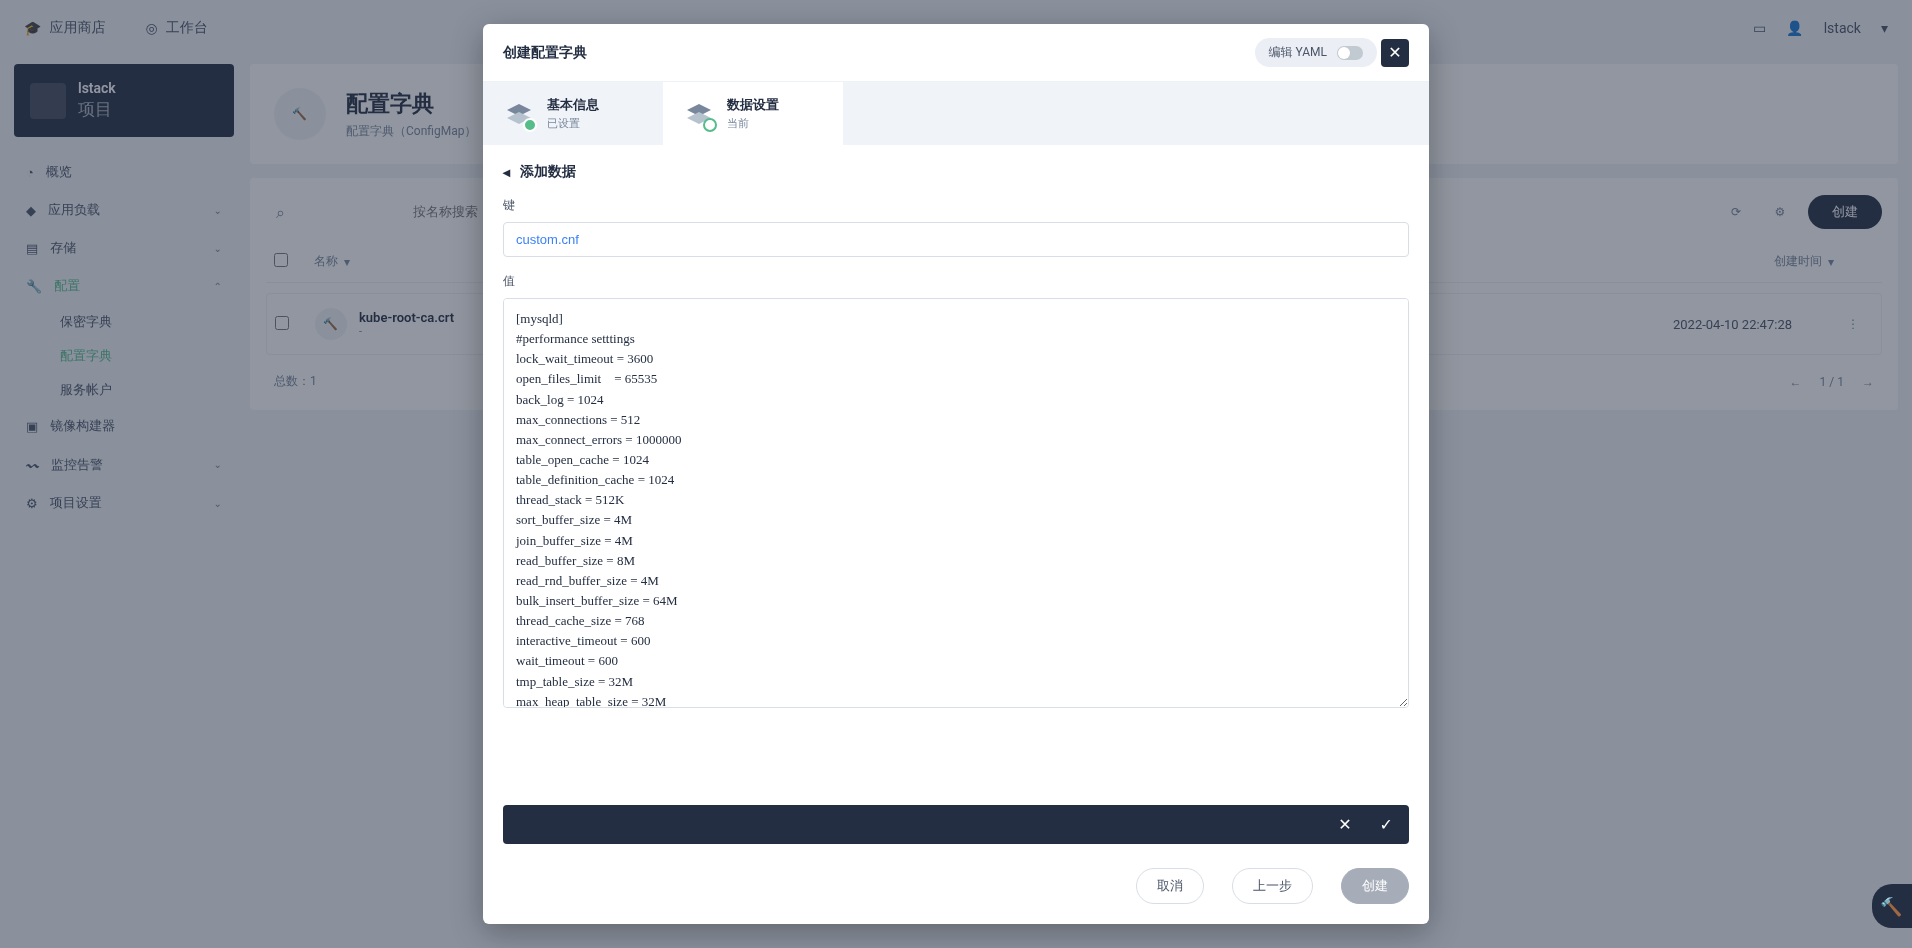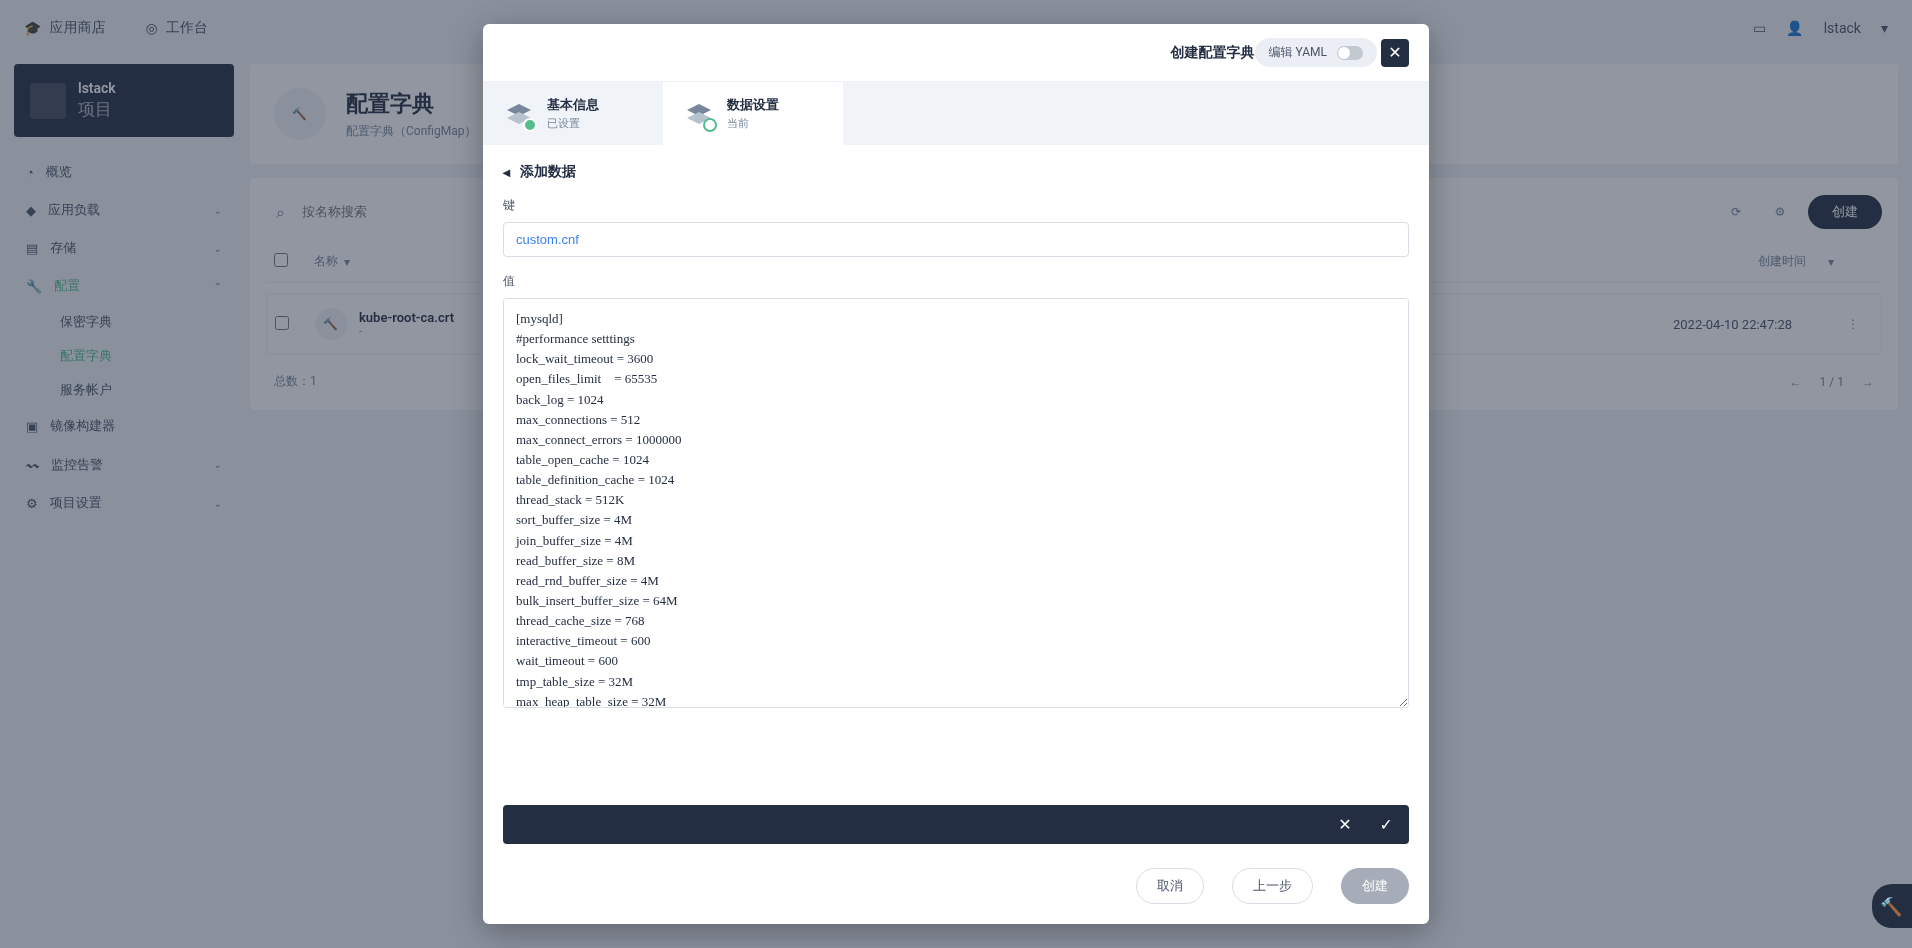--- a/index.html
+++ b/index.html
@@ -108,20 +108,21 @@
     }
     .search-row { display: flex; align-items: center; gap: 12px; margin-bottom: 12px; }
     .search-input {
       flex: 1;
       border: none;
       padding: 10px 36px;
       font-size: 13px;
       color: #1d4ed8;
       background: transparent;
       position: relative;
+      text-align: right;
     }
     .search-wrap { flex: 1; position: relative; }
     .search-wrap::before {
       content: "⌕";
       position: absolute;
       left: 10px;
       top: 50%;
       transform: translateY(-50%);
       color: #79879c;
       font-size: 16px;
@@ -148,21 +149,21 @@
     .table-head {
       display: flex;
       align-items: center;
       padding: 12px 8px;
       color: #79879c;
       font-size: 12px;
       border-bottom: 1px solid #eef2f6;
     }
     .th-check { width: 40px; }
     .th-name { flex: 1; display: flex; align-items: center; gap: 6px; }
-    .th-time { width: 160px; text-align: right; display: flex; align-items: center; gap: 22px; justify-content: flex-end; }
+    .th-time { width: 160px; text-align: right; display: flex; align-items: center; gap: 6px; justify-content: flex-end; }
 
     .table-row {
       display: flex;
       align-items: center;
       padding: 14px 8px;
       border: 1px solid #eef2f6;
       border-radius: 4px;
       margin-top: 10px;
     }
     .td-check { width: 40px; }
@@ -211,21 +212,21 @@
       background: white;
       border-radius: 6px;
       z-index: 101;
       display: flex;
       flex-direction: column;
       box-shadow: 0 8px 32px rgba(0,0,0,0.3);
     }
     .modal-header {
       display: flex;
       align-items: center;
-      justify-content: flex-end;
+      justify-content: space-between;
       padding: 14px 20px;
       border-bottom: 1px solid #eef2f6;
     }
     .modal-title { font-size: 14px; font-weight: 600; color: #242e42; }
     .modal-header-right { display: flex; align-items: center; gap: 4px; }
     .yaml-toggle {
       background: #ebeef4;
       border-radius: 16px;
       padding: 6px 14px;
       font-size: 12px;

